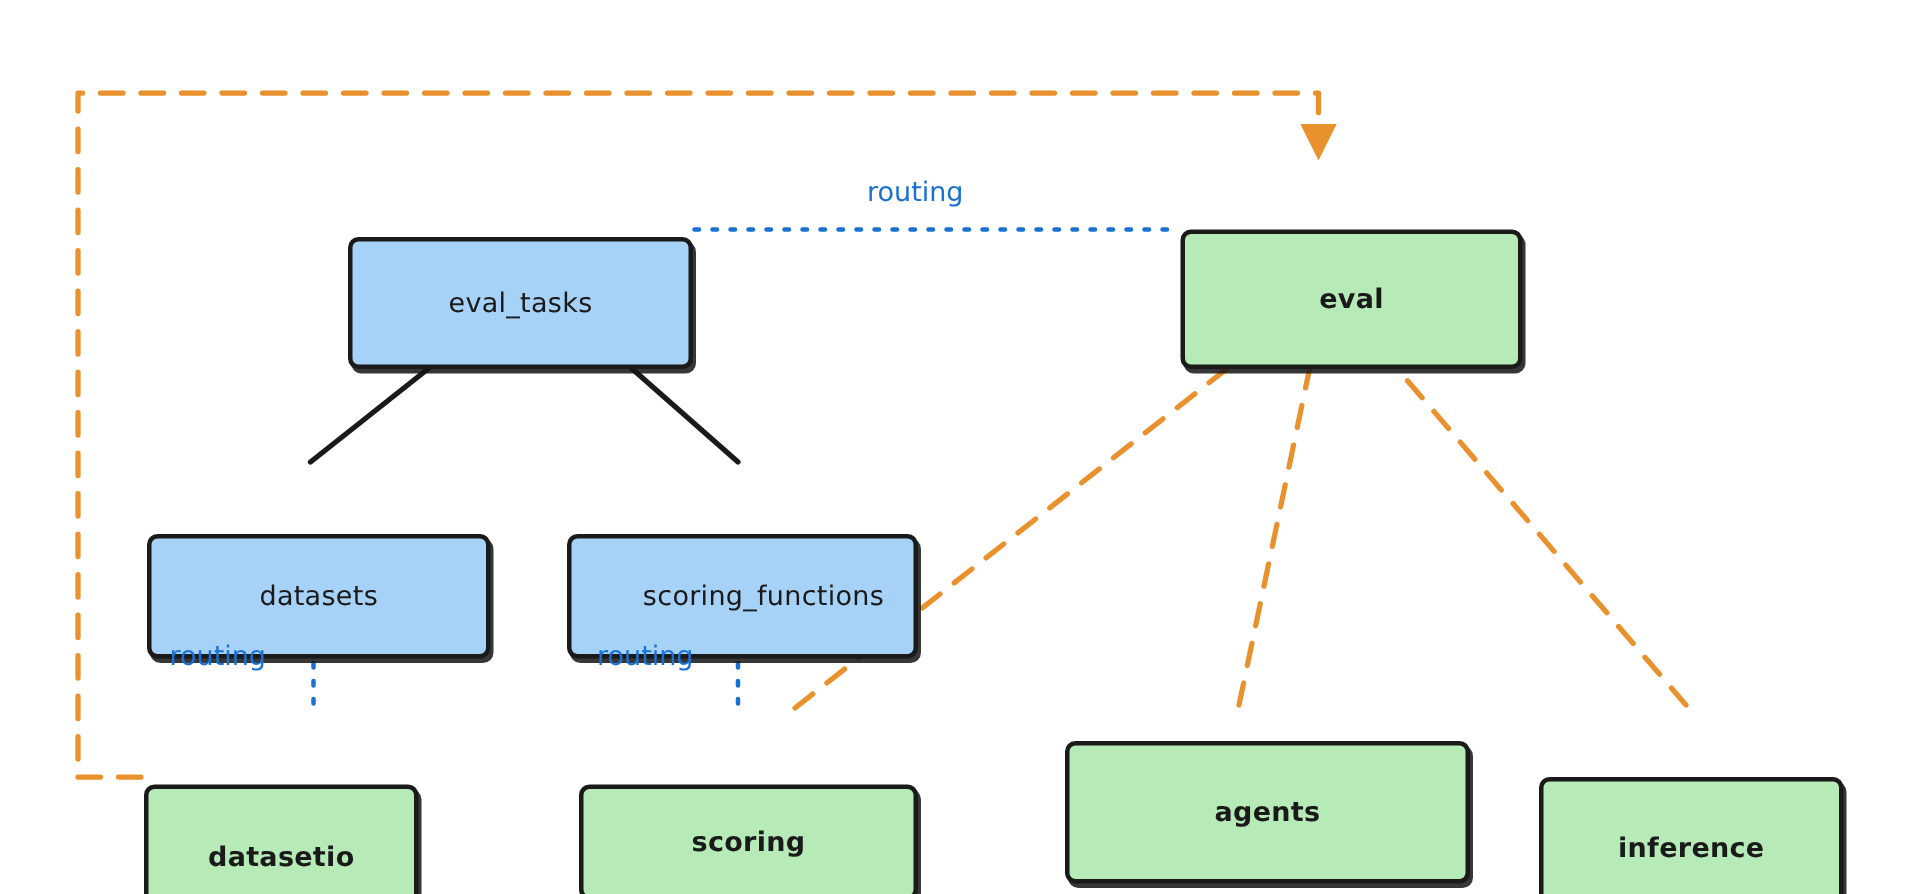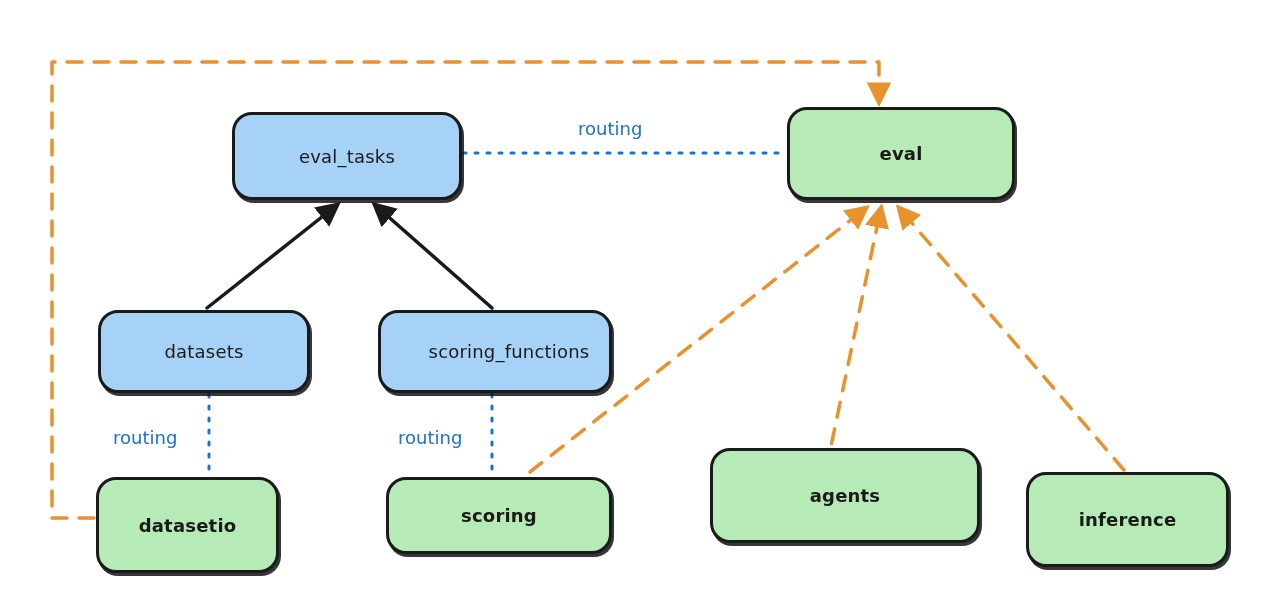--- a/index.html
+++ b/index.html
@@ -20,25 +20,26 @@
     left: 0;
     top: 0;
     width: 1280px;
     height: 596px;
     pointer-events: none;
   }
   .node {
     position: absolute;
     box-sizing: border-box;
     border: 3px solid #1a1a1a;
-    border-radius: 20px;
+    border-radius: 7px;
     display: flex;
     align-items: center;
     justify-content: center;
     box-shadow: 2px 3px 0 rgba(20,20,20,0.85);
+    margin-top: 46px;
   }
   .node .label {
     font-family: "DejaVu Sans", sans-serif;
     font-size: 18px;
     color: #1a1a1a;
     letter-spacing: 0.2px;
     text-align: center;
     white-space: nowrap;
   }
   .node.blue { background: #a7d2f7; }
@@ -86,21 +87,21 @@
     <path d="M 1124 470 L 899 208" stroke="#e8912d" stroke-width="3.5" fill="none" stroke-dasharray="15 12" stroke-linecap="round" marker-end="url(#arrow-orange)"></path>
   </svg>
 
   <div id="nodes-layer">
       <div class="node blue" style="left: 232px; top: 112px; width: 230px; height: 88px;">
         <span class="label">eval_tasks</span>
       </div>
       <div class="node green" style="left: 787px; top: 107px; width: 228px; height: 93px;">
         <span class="label">eval</span>
       </div>
-      <div class="node blue" style="left: 98px; top: 310px; width: 212px; height: 83px;">
+      <div class="node blue" style="left: 98px; top: 310px; width: 229px; height: 83px;">
         <span class="label">datasets</span>
       </div>
       <div class="node blue" style="left: 378px; top: 310px; width: 234px; height: 83px; padding-left: 28px;">
         <span class="label">scoring_functions</span>
       </div>
       <div class="node green" style="left: 96px; top: 477px; width: 183px; height: 96px;">
         <span class="label">datasetio</span>
       </div>
       <div class="node green" style="left: 386px; top: 477px; width: 226px; height: 77px;">
         <span class="label">scoring</span>

